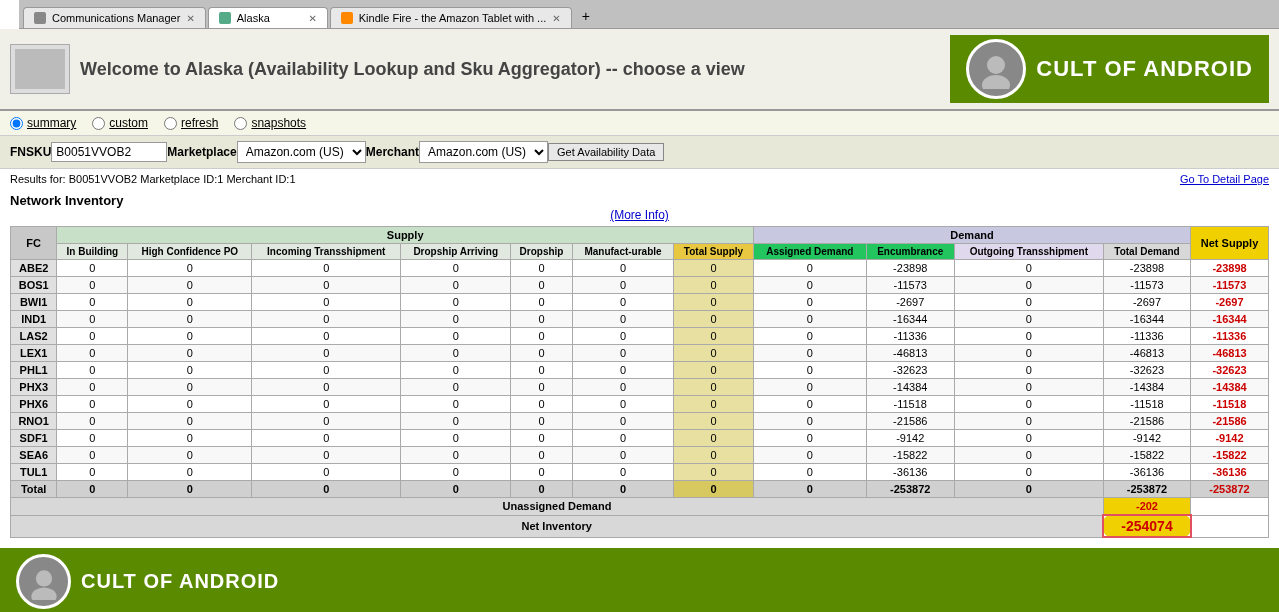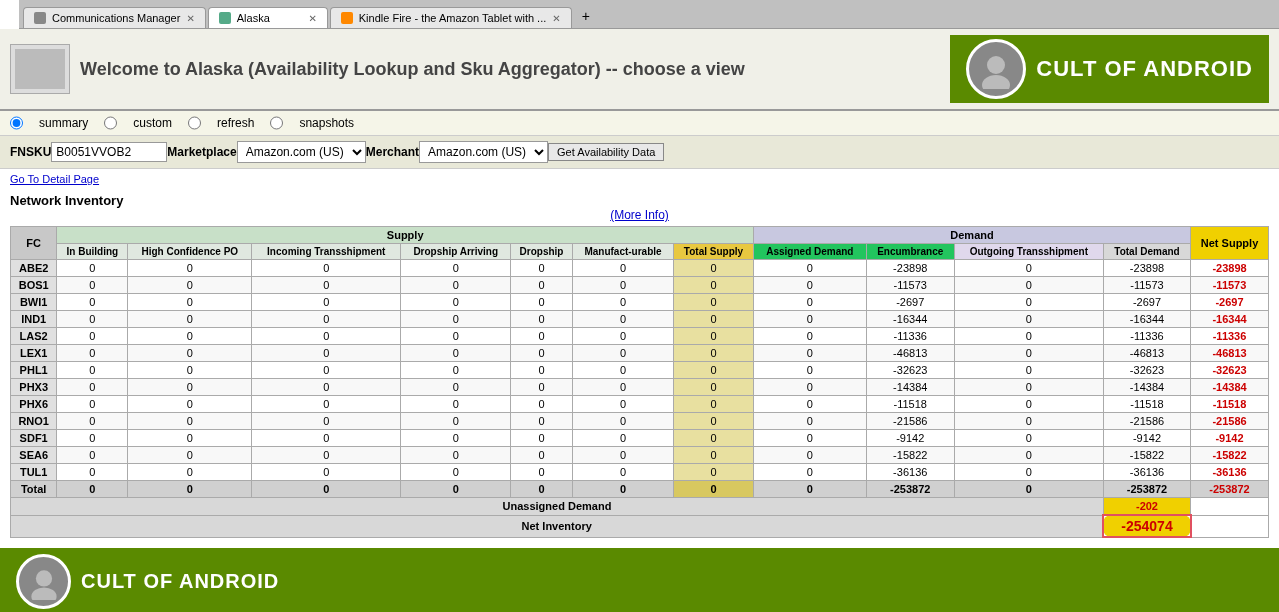--- a/index.html
+++ b/index.html
@@ -17,21 +17,21 @@
     .app-header { display: flex; align-items: center; background: #f0f0e8; border-bottom: 2px solid #999; padding: 6px 10px; gap: 10px; }
     .app-logo { width: 60px; height: 50px; background: #ddd; border: 1px solid #aaa; display: flex; align-items: center; justify-content: center; }
     .app-logo-inner { width: 50px; height: 40px; background: #bbb; }
     .app-title { font-size: 18px; font-weight: bold; color: #444; flex: 1; }
     .cult-header { display: flex; align-items: center; background: #5a8a00; padding: 4px 16px; gap: 10px; margin-left: auto; }
     .cult-avatar { width: 60px; height: 60px; border-radius: 50%; background: #888; border: 3px solid #fff; overflow: hidden; display: flex; align-items: center; justify-content: center; }
     .cult-text { color: #fff; font-size: 22px; font-weight: bold; letter-spacing: 1px; }
 
     
     .nav-bar { background: #f5f5e8; padding: 5px 10px; display: flex; align-items: center; gap: 16px; border-bottom: 1px solid #ccc; }
-    .nav-radio { display: flex; gap: 16px; font-size: 12px; }
+    .nav-radio { display: flex; align-items: center; gap: 4px; font-size: 12px; text-decoration: underline; }
     .nav-radio input { cursor: pointer; }
 
     
     .search-bar { background: #e8e8d8; padding: 5px 10px; display: flex; align-items: center; border-bottom: 1px solid #ccc; }
     .search-label { font-weight: bold; font-size: 12px; }
     .search-input { border: 1px solid #999; padding: 2px 4px; font-size: 12px; width: 116px; }
     .search-select { border: 1px solid #999; padding: 2px 4px; font-size: 12px; background: #fff; }
     .search-btn { border: 1px solid #888; padding: 2px 8px; font-size: 11px; background: #e8e8e8; cursor: pointer; }
 
     
@@ -143,20 +143,21 @@
     <option>Amazon.com (US)</option>
   </select>
   <span class="search-label">Merchant</span>
   <select class="search-select">
     <option>Amazon.com (US)</option>
   </select>
   <button class="search-btn">Get Availability Data</button>
 </div>
 
 <div class="results-header">
+  <span>Results for: B0051VVOB2 Marketplace ID:1 Merchant ID:1</span>
   <span style="color:#00c;text-decoration:underline;cursor:pointer;">Go To Detail Page</span>
 </div>
 
 <div class="table-section">
   <div class="table-title">Network Inventory</div>
   <div class="table-subtitle">(More Info)</div>
 
   <table class="inventory-table">
     <thead>
       <tr>

